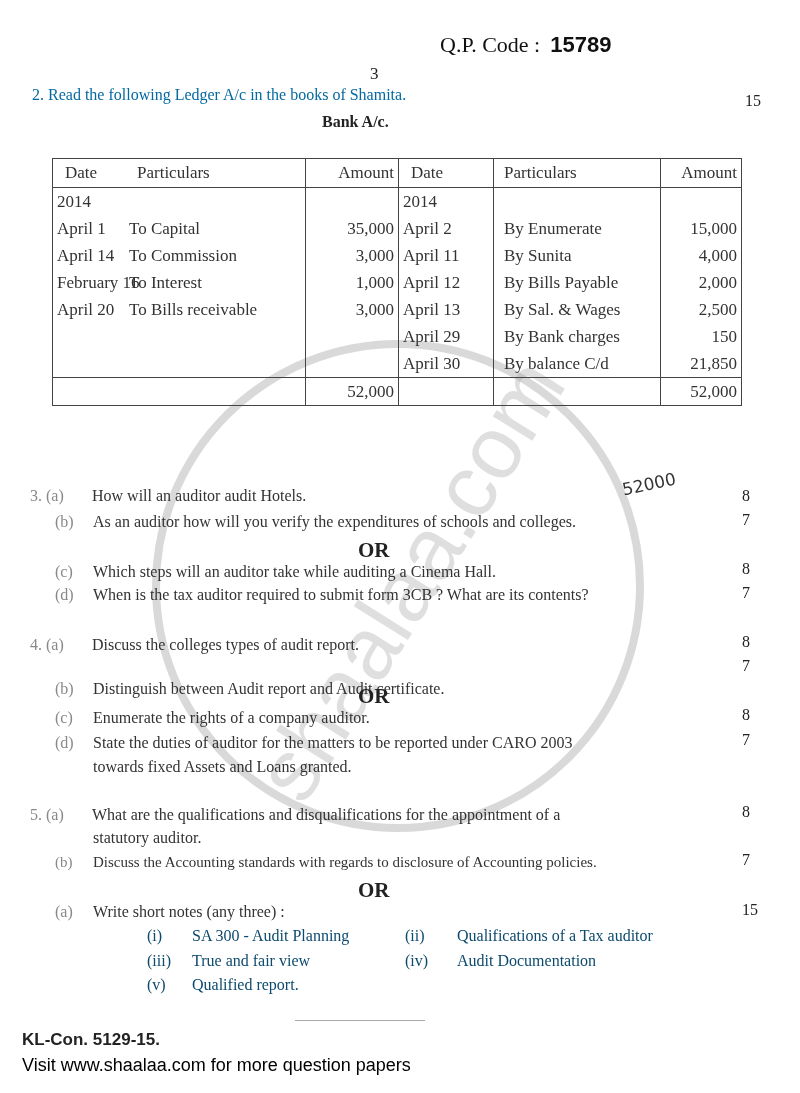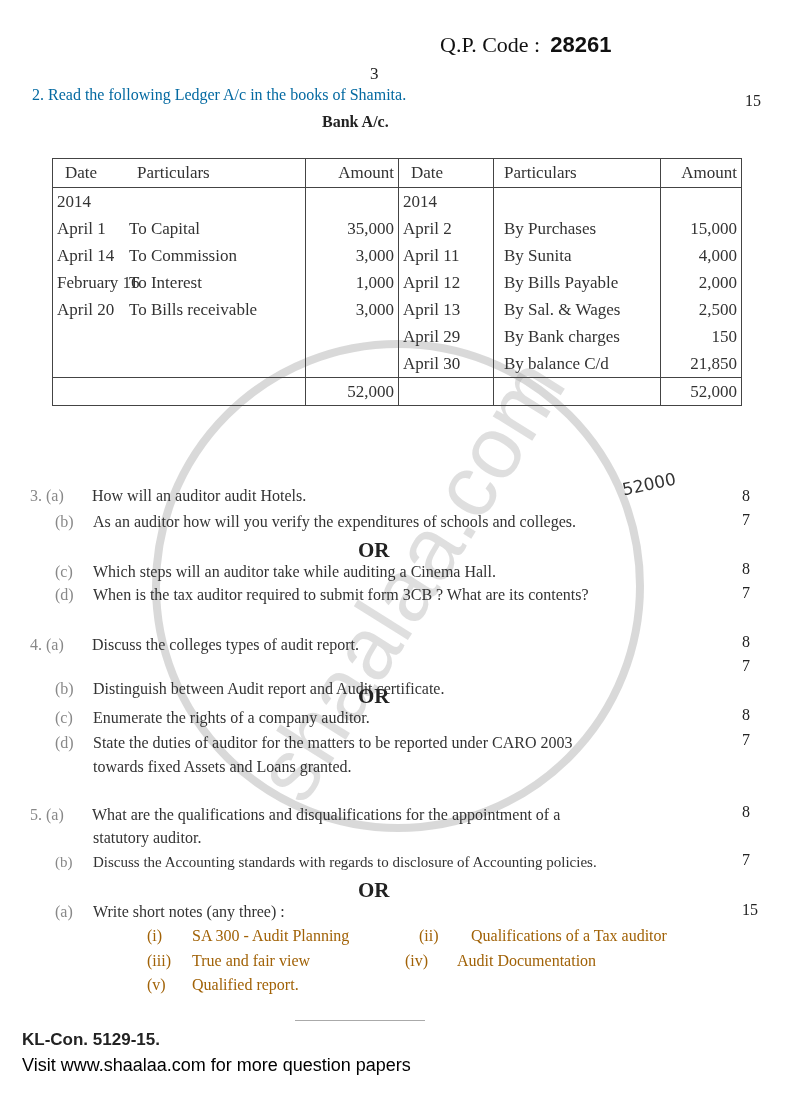--- a/index.html
+++ b/index.html
@@ -23,38 +23,38 @@
   .c-p2 { width:152px; border-right:1.5px solid #444; padding-left:10px !important; }
   .c-a2 { width:64px; text-align:right !important; }
   tr.total td { border-top:1.5px solid #444; }
   .dpw { display:inline-block; width:72px; }
 
   .qline { position:absolute; font-size:16px; color:#333; white-space:nowrap; }
   .qnum { display:inline-block; width:62px; color:#888; }
   .sub { display:inline-block; width:38px; color:#888; }
   .mk { position:absolute; left:742px; font-size:16px; color:#222; }
   .or { position:absolute; left:358px; font-size:21px; font-weight:bold; color:#222; }
-  .note { position:absolute; font-size:16px; color:#a16207; white-space:nowrap; }
+  .note { position:absolute; font-size:16px; color:#0c4a6e; white-space:nowrap; }
   .hand { position:absolute; left:622px; top:474px; font-family:"DejaVu Sans",sans-serif; font-size:17px; color:#333; transform:rotate(-12deg); }
 
   .footer1 { left:22px; top:1030px; font-family:"Liberation Sans","DejaVu Sans",sans-serif; font-weight:bold; font-size:17px; color:#222; }
   .footer2 { left:22px; top:1055px; font-family:"Liberation Sans","DejaVu Sans",sans-serif; font-size:18px; color:#000; }
   .rule { left:295px; top:1020px; width:130px; border-top:1px solid #aaa; }
 
   .wm-circle { left:152px; top:340px; width:492px; height:492px; border-radius:50%; border:8px solid rgba(170,170,170,0.45); box-sizing:border-box; pointer-events:none; }
   .wm-text { left:170px; top:545px; font-family:"Liberation Sans","DejaVu Sans",sans-serif; font-size:88px; color:rgba(170,170,170,0.38); transform:rotate(-58deg); transform-origin:center; width:460px; text-align:center; pointer-events:none; }
 </style>
 </head>
 <body>
 
 <div class="abs wm-circle"></div>
 <div class="abs wm-text">shaalaa.com</div>
 
 <div class="abs qp">
-  <span>Q.P. Code :</span><span class="code">28261</span>
+  <span>Q.P. Code :</span><span class="code">15789</span>
 </div>
 <div class="abs pageno">3</div>
 
 <div class="abs q2">2. Read the following Ledger A/c in the books of Shamita.</div>
 <div class="abs marks" style="left:745px;top:92px;">15</div>
 <div class="abs btitle">Bank A/c.</div>
 
 <table class="ledger">
   <tbody>
       <tr>
@@ -68,21 +68,21 @@
     <td class="c-dp">2014</td>
     <td class="c-am"></td>
     <td class="c-d2">2014</td>
     <td class="c-p2"></td>
     <td class="c-a2"></td>
   </tr>
   <tr>
     <td class="c-dp"><span class="dpw">April 1</span><span>To Capital</span></td>
     <td class="c-am">35,000</td>
     <td class="c-d2">April 2</td>
-    <td class="c-p2">By Purchases</td>
+    <td class="c-p2">By Enumerate</td>
     <td class="c-a2">15,000</td>
   </tr>
   <tr>
     <td class="c-dp"><span class="dpw">April 14</span><span>To Commission</span></td>
     <td class="c-am">3,000</td>
     <td class="c-d2">April 11</td>
     <td class="c-p2">By Sunita</td>
     <td class="c-a2">4,000</td>
   </tr>
   <tr>
@@ -149,21 +149,21 @@
 <div class="qline" style="left:30px;top:806px;"><span class="qnum"><span>5.</span> <span>(a)</span></span><span>What are the qualifications and disqualifications for the appointment of a</span></div>
 <div class="mk" style="top:803px;">8</div>
 <div class="qline" style="left:93px;top:829px;">statutory auditor.</div>
 <div class="qline" style="left:55px;top:854px;font-size:15px;"><span class="sub">(b)</span><span>Discuss the Accounting standards with regards to disclosure of Accounting policies.</span></div>
 <div class="mk" style="top:851px;">7</div>
 <div class="or" style="top:878px;">OR</div>
 <div class="qline" style="left:55px;top:903px;"><span class="sub">(a)</span><span>Write short notes (any three) :</span></div>
 <div class="mk" style="top:901px;">15</div>
 
 <div class="note" style="left:147px;top:927px;"><span style="display:inline-block;width:45px;">(i)</span><span>SA 300 - Audit Planning</span></div>
-<div class="note" style="left:405px;top:927px;"><span style="display:inline-block;width:52px;margin-left:14px;">(ii)</span><span>Qualifications of a Tax auditor</span></div>
+<div class="note" style="left:405px;top:927px;"><span style="display:inline-block;width:52px;">(ii)</span><span>Qualifications of a Tax auditor</span></div>
 <div class="note" style="left:147px;top:952px;"><span style="display:inline-block;width:45px;">(iii)</span><span>True and fair view</span></div>
 <div class="note" style="left:405px;top:952px;"><span style="display:inline-block;width:52px;">(iv)</span><span>Audit Documentation</span></div>
 <div class="note" style="left:147px;top:976px;"><span style="display:inline-block;width:45px;">(v)</span><span>Qualified report.</span></div>
 
 <div class="abs rule"></div>
 
 <div class="abs footer1">KL-Con. 5129-15.</div>
 <div class="abs footer2">Visit www.shaalaa.com for more question papers</div>
 
 </body></html>

